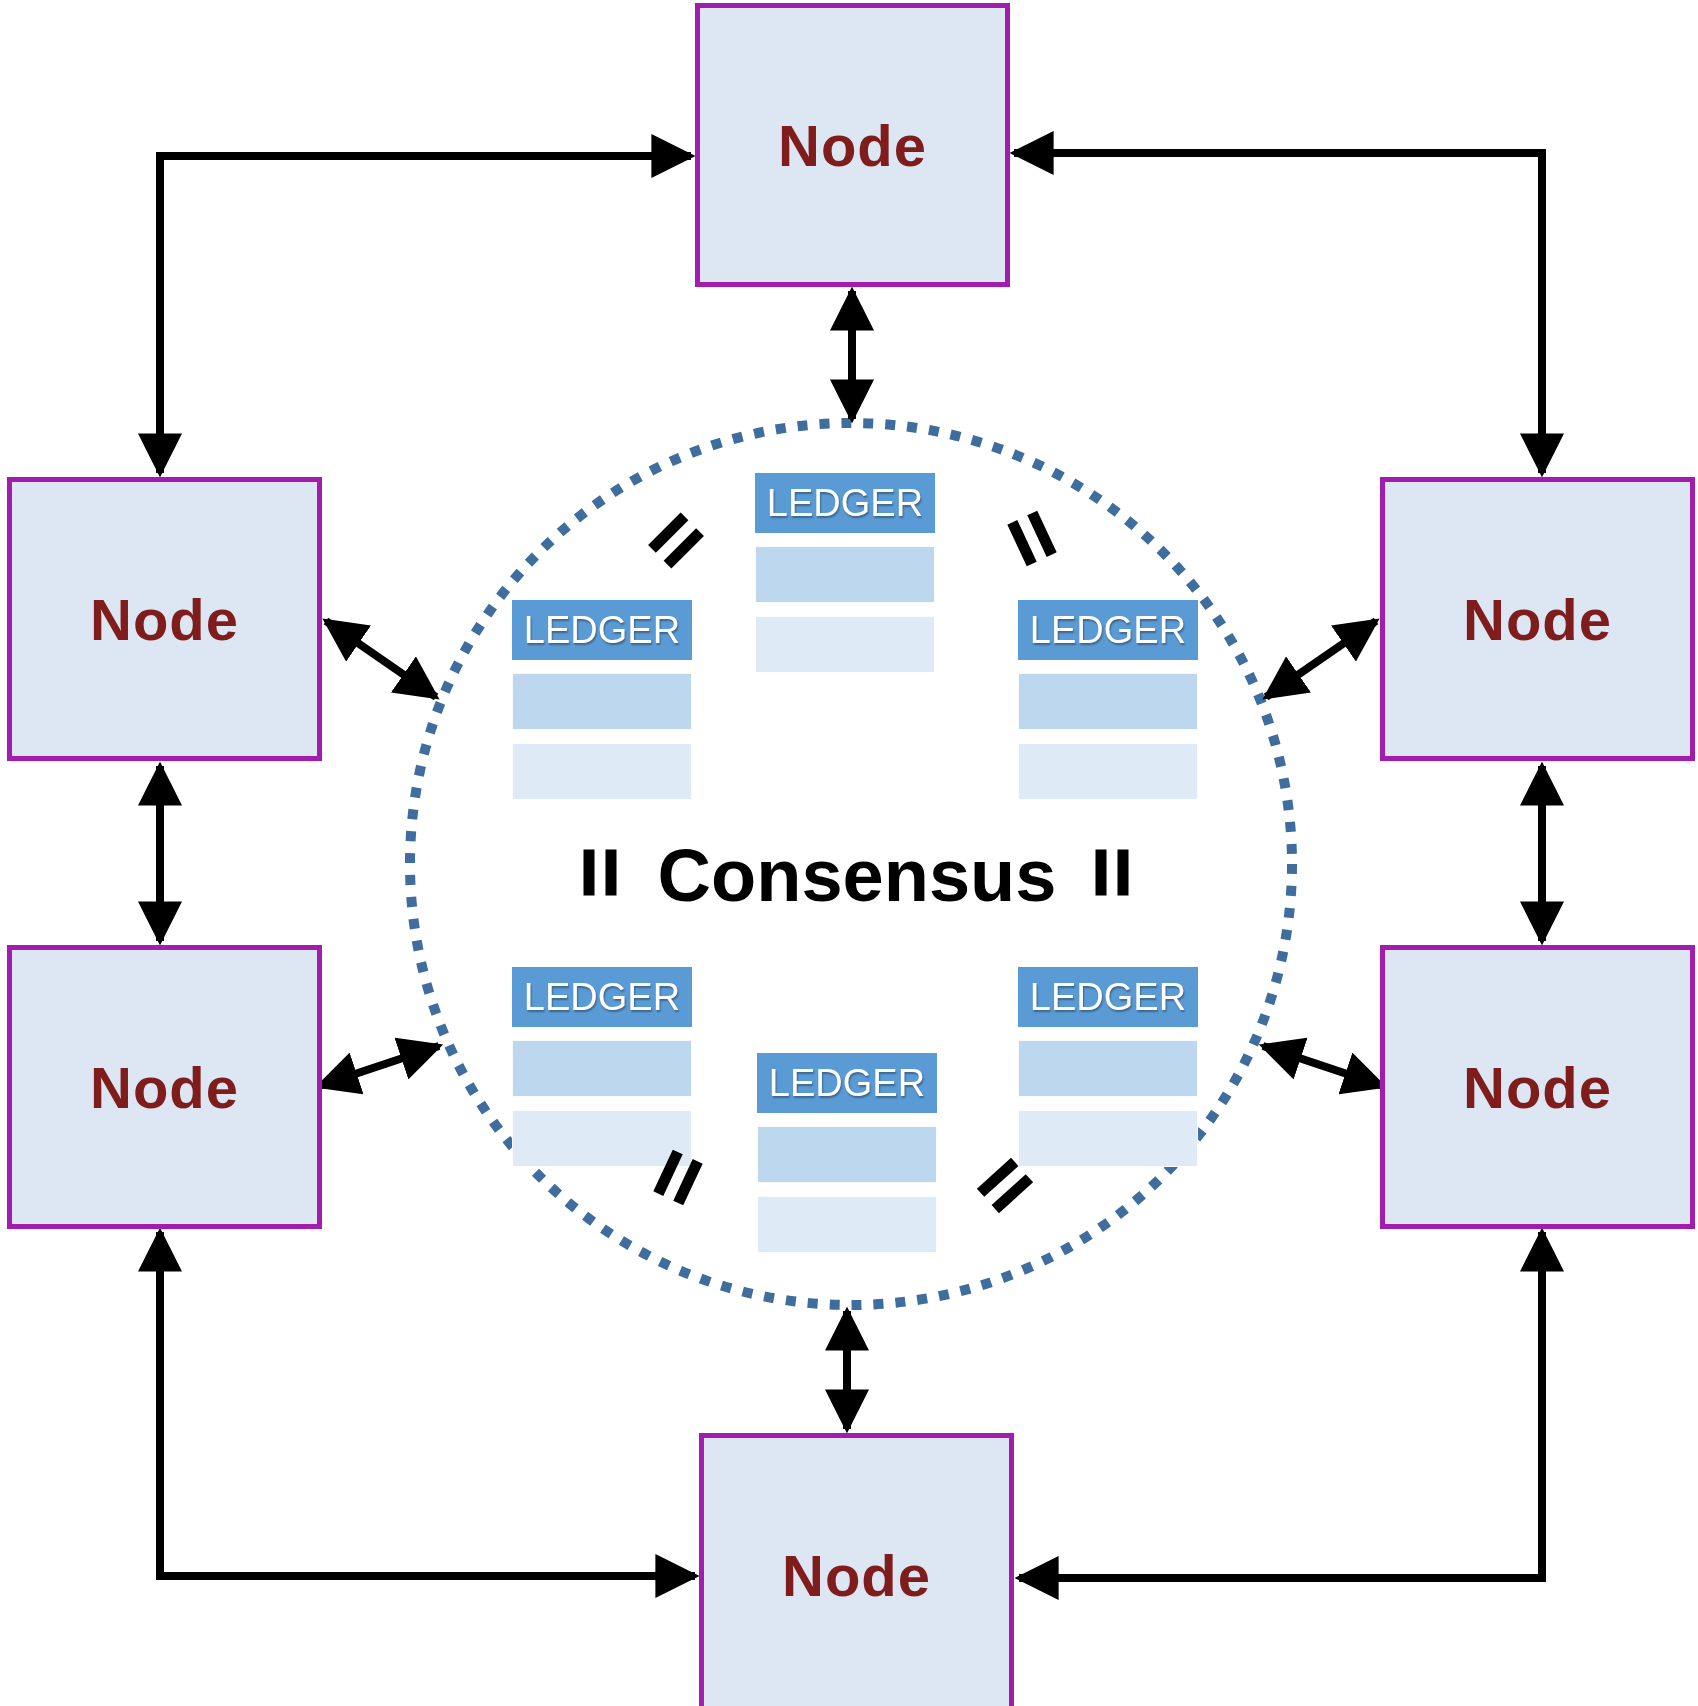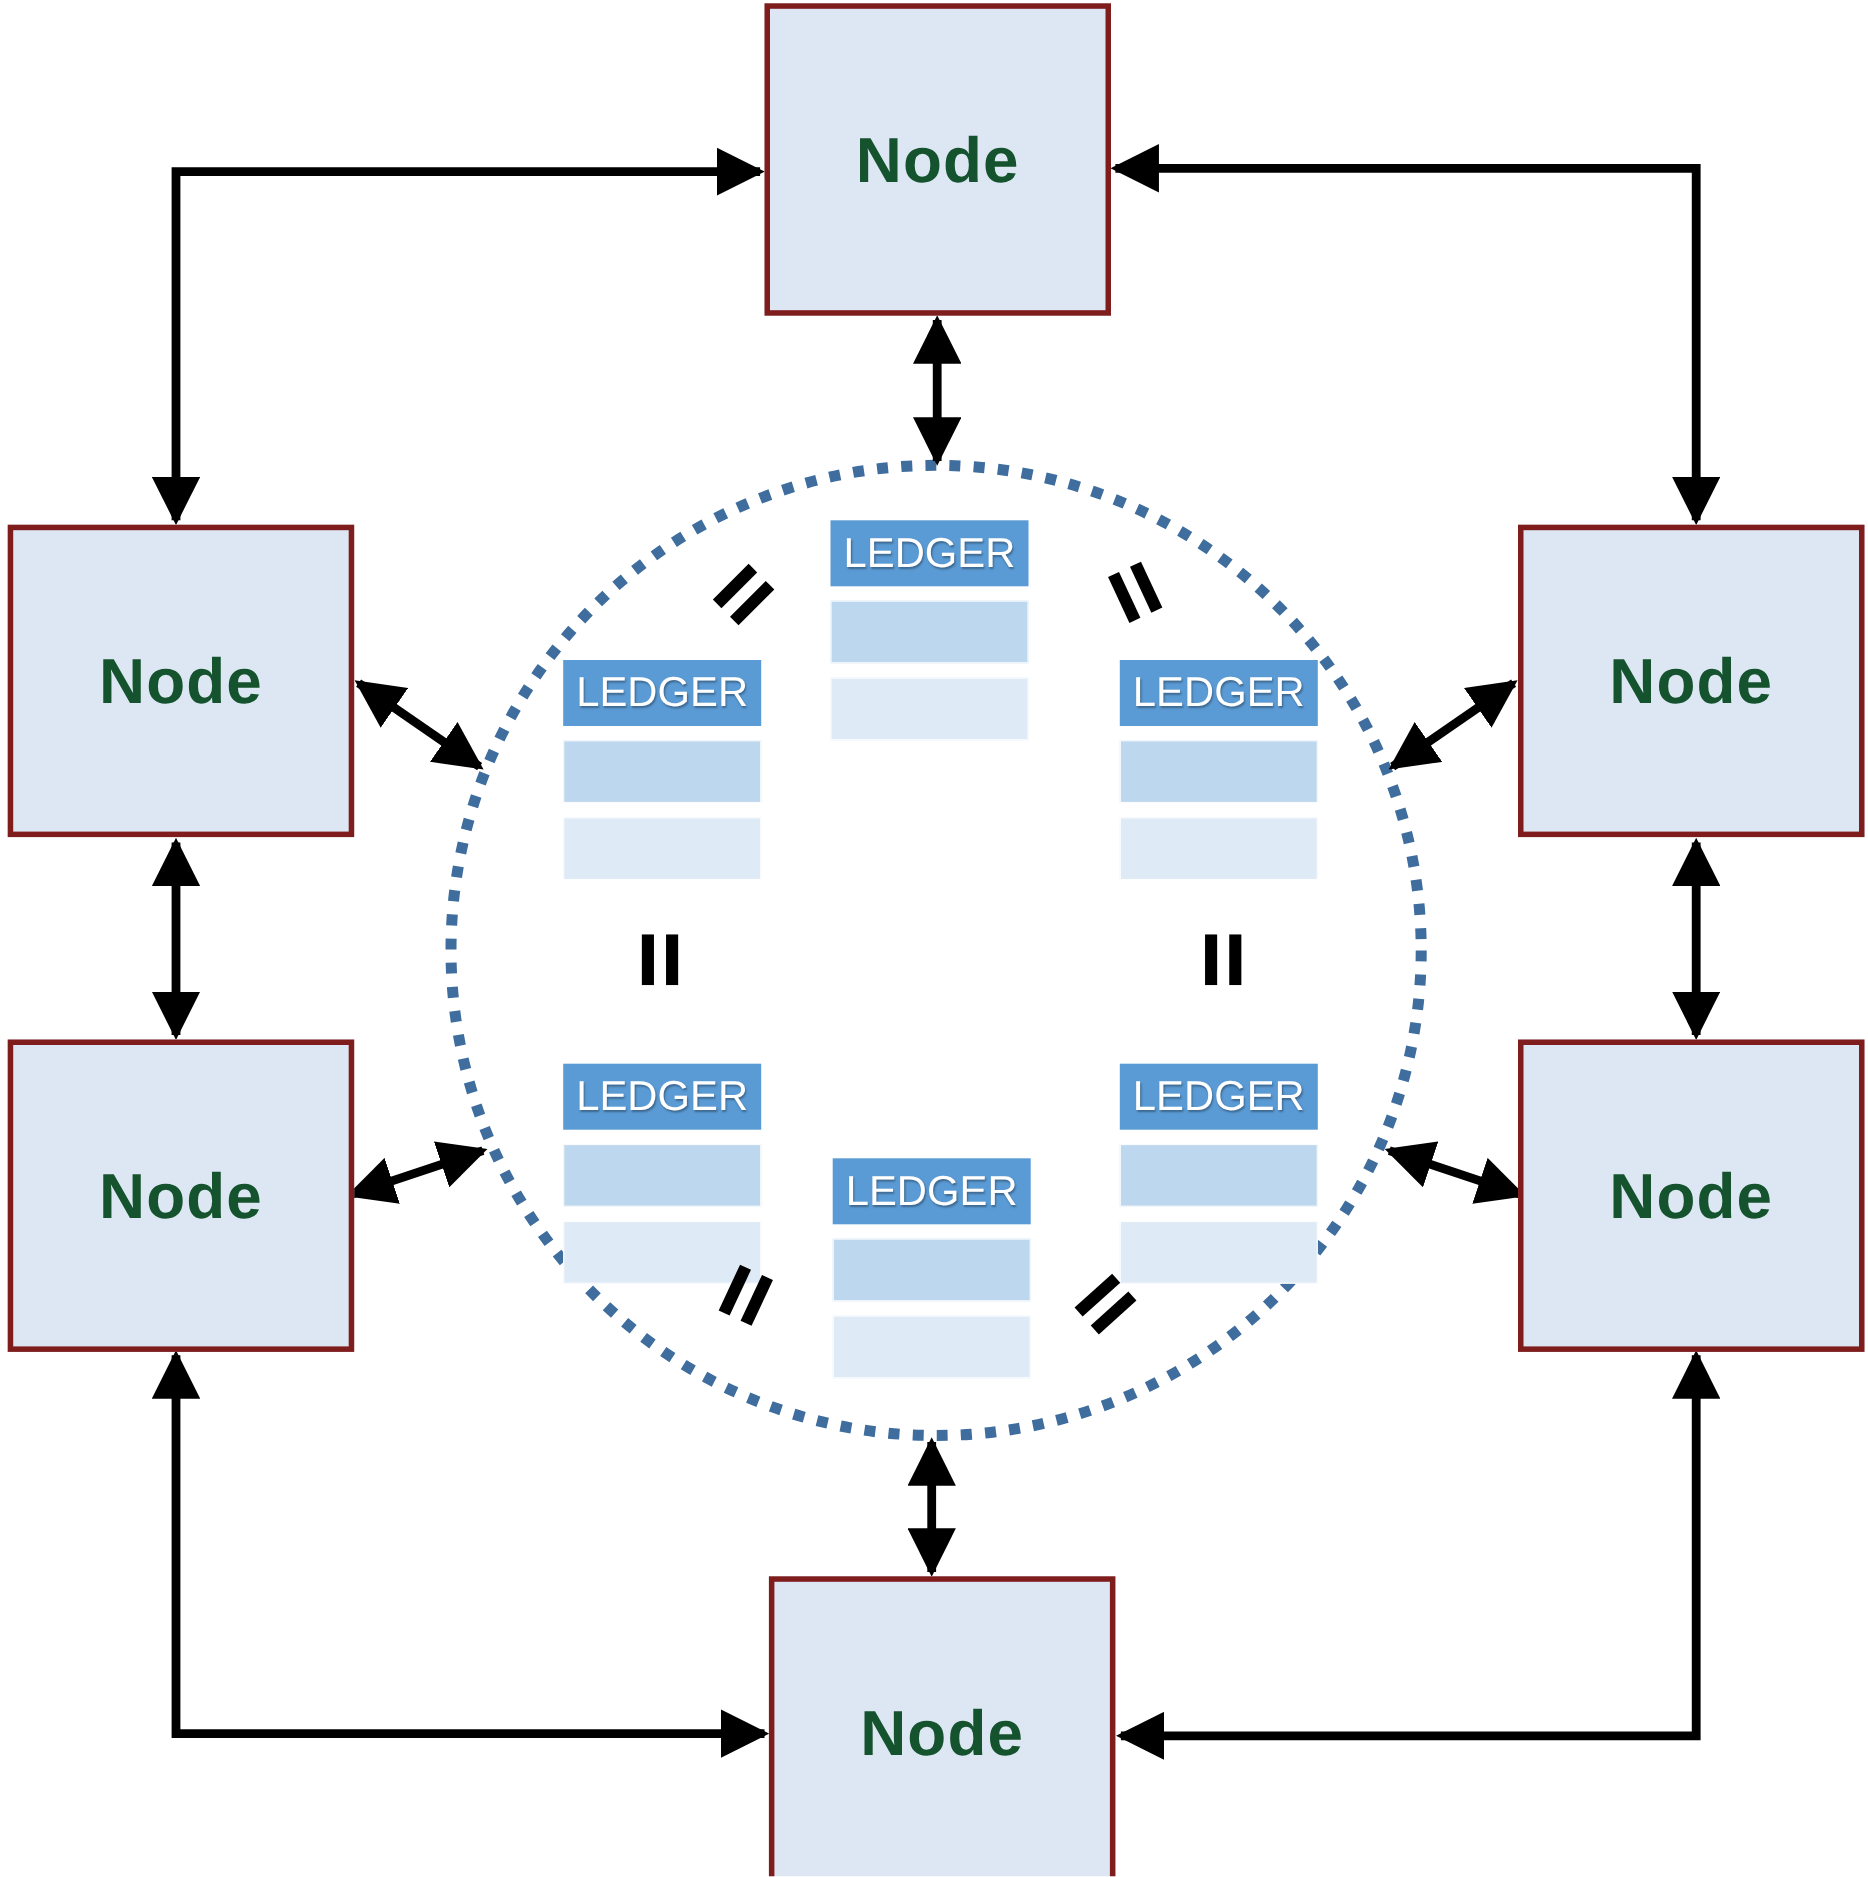--- a/index.html
+++ b/index.html
@@ -21,27 +21,27 @@
     left: 0; top: 0;
     width: 1698px;
     height: 1706px;
   }
   
   .node {
     position: absolute;
     width: 305px;
     height: 274px;
     background: #dce7f3;
-    border: 5px solid #7f1d1d;
+    border: 5px solid #a21caf;
     display: flex;
     align-items: center;
     justify-content: center;
     font-size: 58px;
     font-weight: 700;
-    color: #14532d;
+    color: #7f1d1d;
     letter-spacing: 1px;
   }
   .node-top         { left: 695px;  top: 3px; }
   .node-upper-left  { left: 7px;    top: 477px; }
   .node-lower-left  { left: 7px;    top: 945px; }
   .node-upper-right { left: 1380px; top: 477px; }
   .node-lower-right { left: 1380px; top: 945px; }
   .node-bottom      { left: 699px;  top: 1433px; }
   
   .ledger {
@@ -169,20 +169,21 @@
     <div class="ledger-header">LEDGER</div>
     <div class="ledger-row med"></div>
     <div class="ledger-row light"></div>
   </div>
   <div class="ledger ledger-bottom-center">
     <div class="ledger-header">LEDGER</div>
     <div class="ledger-row med"></div>
     <div class="ledger-row light"></div>
   </div>
 
+  <div class="consensus">Consensus</div>
 
   <div class="equals eq-upper-left">
     <i></i>
     <i></i>
   </div>
   <div class="equals eq-upper-right">
     <i></i>
     <i></i>
   </div>
   <div class="equals eq-mid-left">

